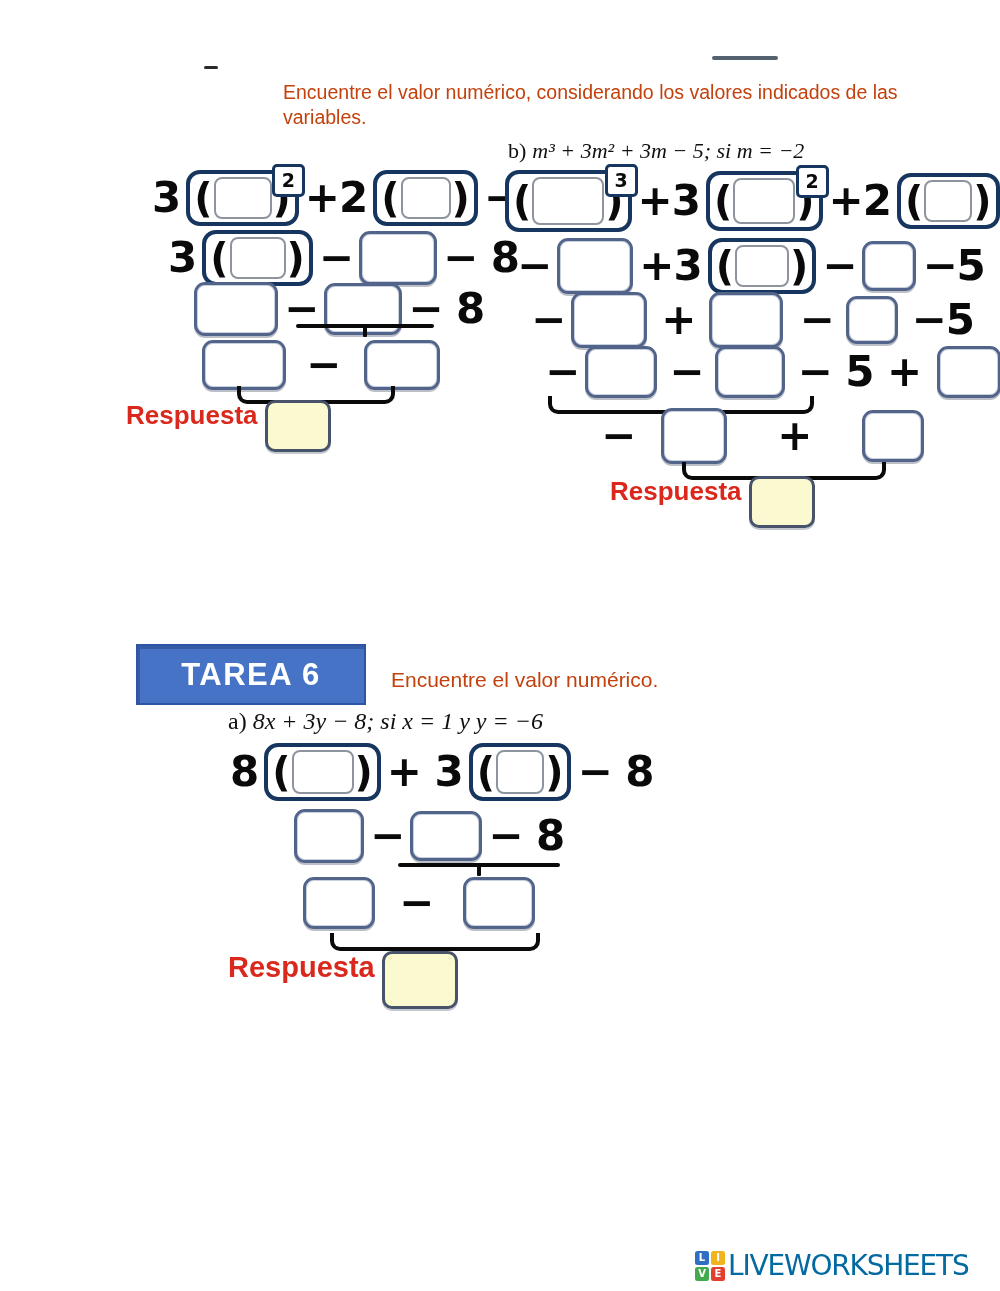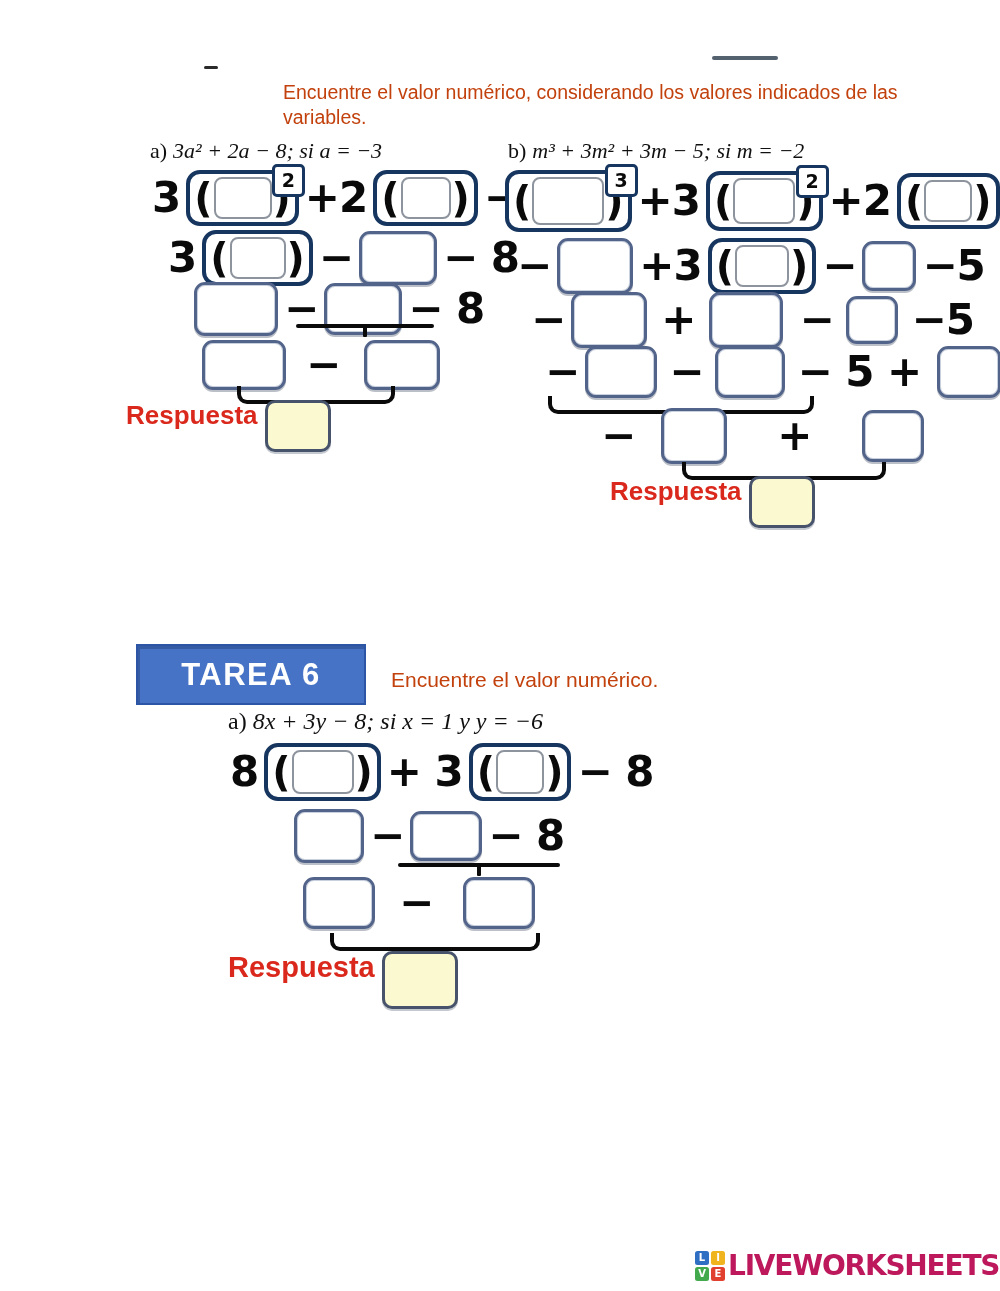--- a/index.html
+++ b/index.html
@@ -96,37 +96,34 @@
   .artifact { position:absolute; background:#54616f; border-radius:2px; }
 
   
   .footer-logo { position:absolute; left:695px; top:1249px; display:flex; align-items:center; gap:3px; }
   .logo-grid { display:grid; grid-template-columns:14px 14px; grid-auto-rows:14px; gap:2px; }
   .logo-cell {
     display:flex; align-items:center; justify-content:center;
     border-radius:2.5px; color:#fff; font:700 10px/1 "DejaVu Sans", sans-serif;
   }
   .logo-text {
-    font-family:"DejaVu Sans", sans-serif; font-weight:700; font-size:28px;
-    color:#be185d; letter-spacing:-1.2px;
+    font-family:"DejaVu Sans", sans-serif; font-weight:400; font-size:28px;
+    color:#0369a1; letter-spacing:-1.2px;
   }
 </style>
 </head>
 <body>
 
 <div class="page">
 
   <div class="artifact" style="left:712px; top:56px; width:66px; height:4px;"></div>
   <div class="artifact" style="left:204px; top:66px; width:14px; height:3px; background:#2a2a2a;"></div>
 
   <div class="instruction instr2">Encuentre el valor numérico, considerando los valores indicados de las variables.</div>
 
-  <div class="problem-line pl-a2">
-    <span class="plabel">a)</span><span class="expr">3a² + 2a − 8; si a = −3</span>
-  </div>
   <div class="problem-line pl-b2">
     <span class="plabel">b)</span><span class="expr">m³ + 3m² + 3m − 5; si m = −2</span>
   </div>
 
   <div class="col colA">
     <div class="mrow" style="top:2px; left:34px;">
         <span class="mtext">3</span>
         <span class="navy">
           <span class="paren">(</span>
           <span class="inbox" style="width: 54px; height: 38px;"></span>

